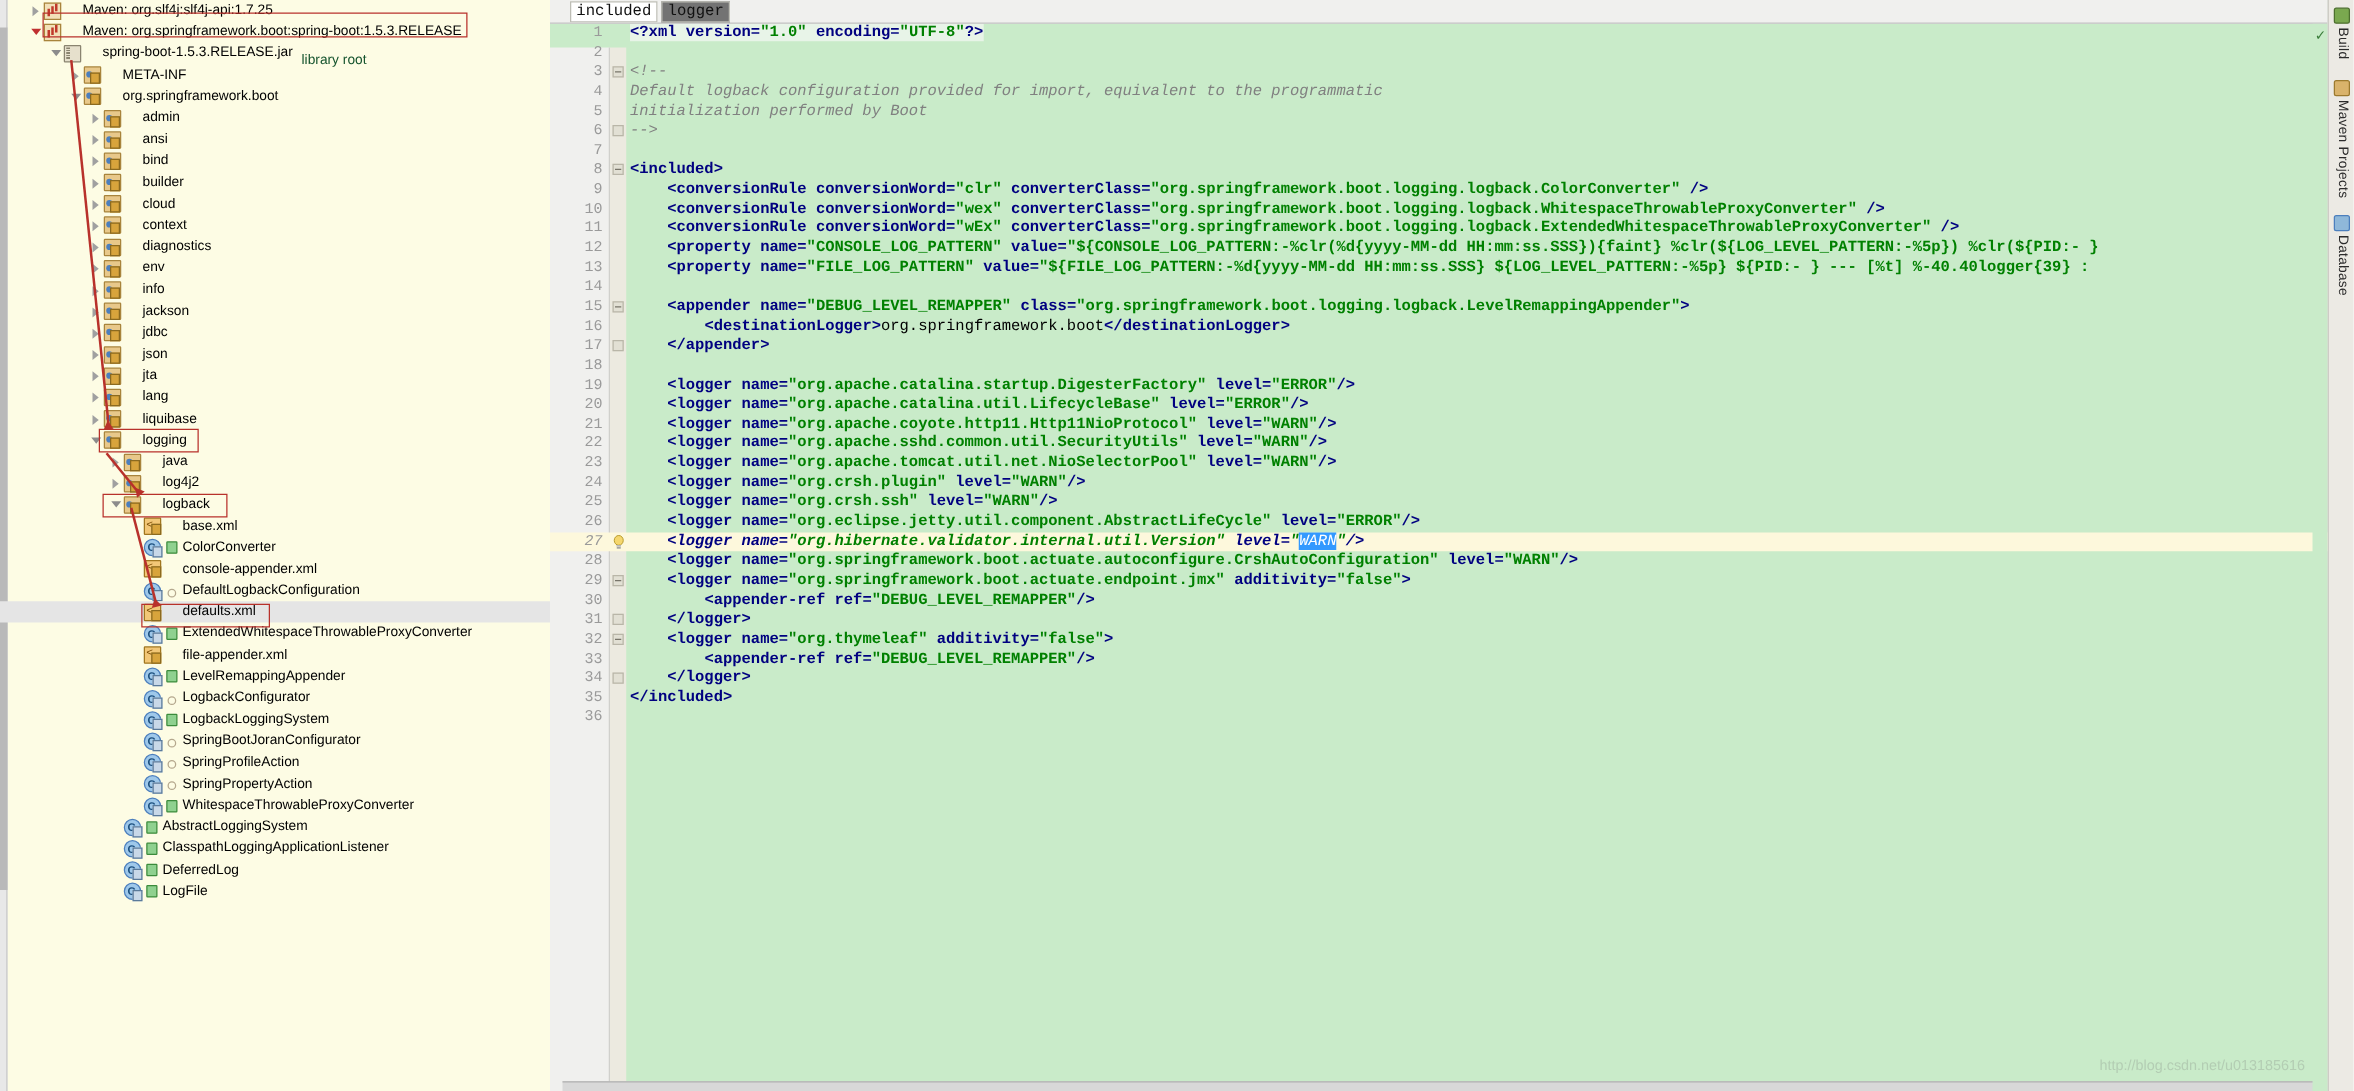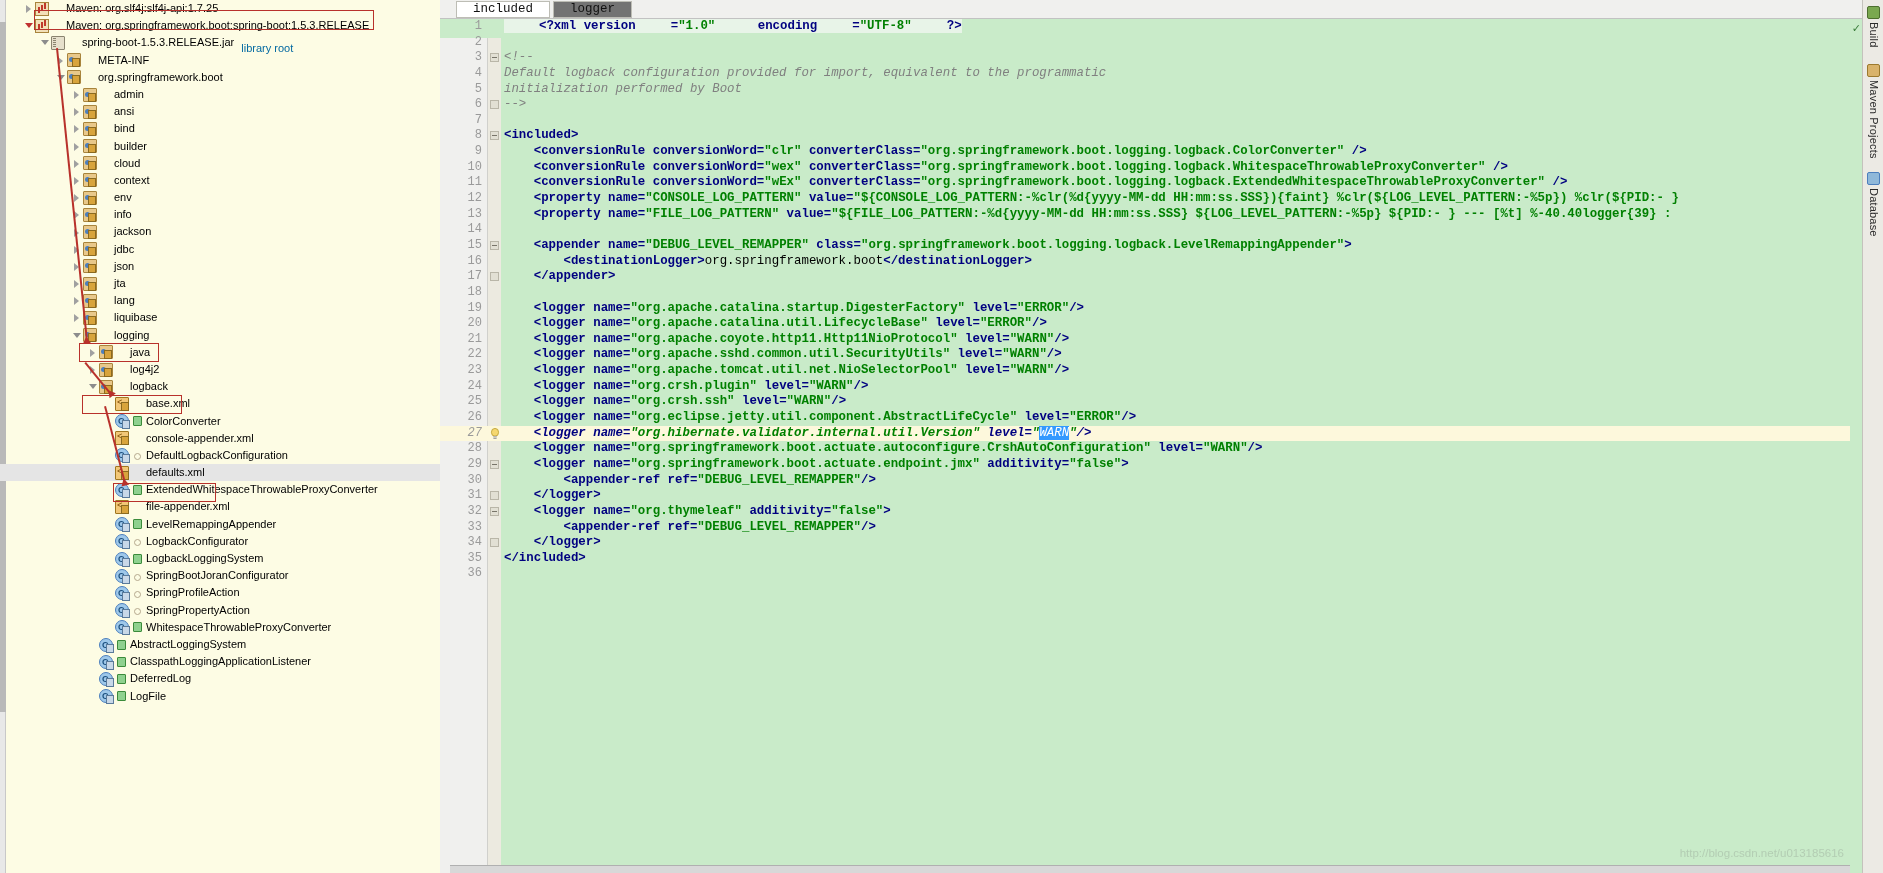--- a/index.html
+++ b/index.html
@@ -203,21 +203,21 @@
     border: 1px solid #b5a88e;
     border-radius: 50%;
     background: #fdfce4;
   }
   .badge-none {
     display: inline-block;
     width: 9px; margin-right: 4px;
     flex: 0 0 9px;
   }
   .lbl { color: #000; }
-  .lbl-dim { color: #0369a1; margin-left: 7px; margin-top: 12px; }
+  .lbl-dim { color: #14532d; margin-left: 7px; margin-top: 12px; }
   .indent { display: inline-block; flex: 0 0 auto; }
 
   
   .anno-box {
     position: absolute;
     border: 1.5px solid #b8312b;
     pointer-events: none;
     z-index: 30;
   }
   .anno-line {
@@ -248,21 +248,21 @@
     border-bottom: 1px solid #c2c2c2;
     display: flex;
     align-items: center;
     padding-left: 16px;
     z-index: 5;
   }
   .crumb {
     font-family: "Liberation Mono", monospace;
     font-size: 12.5px;
     color: #111;
-    padding: 0 16px;
+    padding: 0 4px;
     margin-right: 3px;
     border: 1px solid #bdbdb5;
     background: #ffffff;
     line-height: 15px;
   }
   .crumb.highlight {
     background: #737373;
   }
   #gutter-bg {
     position: absolute;
@@ -333,21 +333,21 @@
   .code-txt {
     position: absolute;
     left: 64px; top: 0;
     white-space: pre;
   }
   .tok-tag { color: #000080; font-weight: bold; }
   .tok-attr { color: #000080; font-weight: bold; }
   .tok-val { color: #008000; font-weight: bold; }
   .tok-text { color: #000000; }
   .tok-comment { color: #808080; font-style: italic; }
-  .tok-decl { color: #000080; font-weight: bold; padding-left: 35px; }
+  .tok-decl { color: #000080; font-weight: bold; }
   .sel-hl { background: #3399ff; color: #ffffff; }
   .decl-bg { background: #e8f4e8; }
 
   #right-scroll {
     position: absolute;
     right: 0; top: 19px;
     width: 12px; bottom: 0;
     background: #c9ebc9;
     z-index: 7;
   }
@@ -490,20 +490,27 @@
           <span class="ico ico-package"></span>
           <span class="badge-none"></span>
           <span class="lbl">cloud</span>
         </div>
         <div class="tree-row">
           <span class="indent" style="width: 72px;"></span>
           <span class="arrow collapsed"></span>
           <span class="ico ico-package"></span>
           <span class="badge-none"></span>
           <span class="lbl">context</span>
+        </div>
+        <div class="tree-row">
+          <span class="indent" style="width: 72px;"></span>
+          <span class="arrow collapsed"></span>
+          <span class="ico ico-package"></span>
+          <span class="badge-none"></span>
+          <span class="lbl">diagnostics</span>
         </div>
         <div class="tree-row">
           <span class="indent" style="width: 72px;"></span>
           <span class="arrow collapsed"></span>
           <span class="ico ico-package"></span>
           <span class="badge-none"></span>
           <span class="lbl">env</span>
         </div>
         <div class="tree-row">
           <span class="indent" style="width: 72px;"></span>

